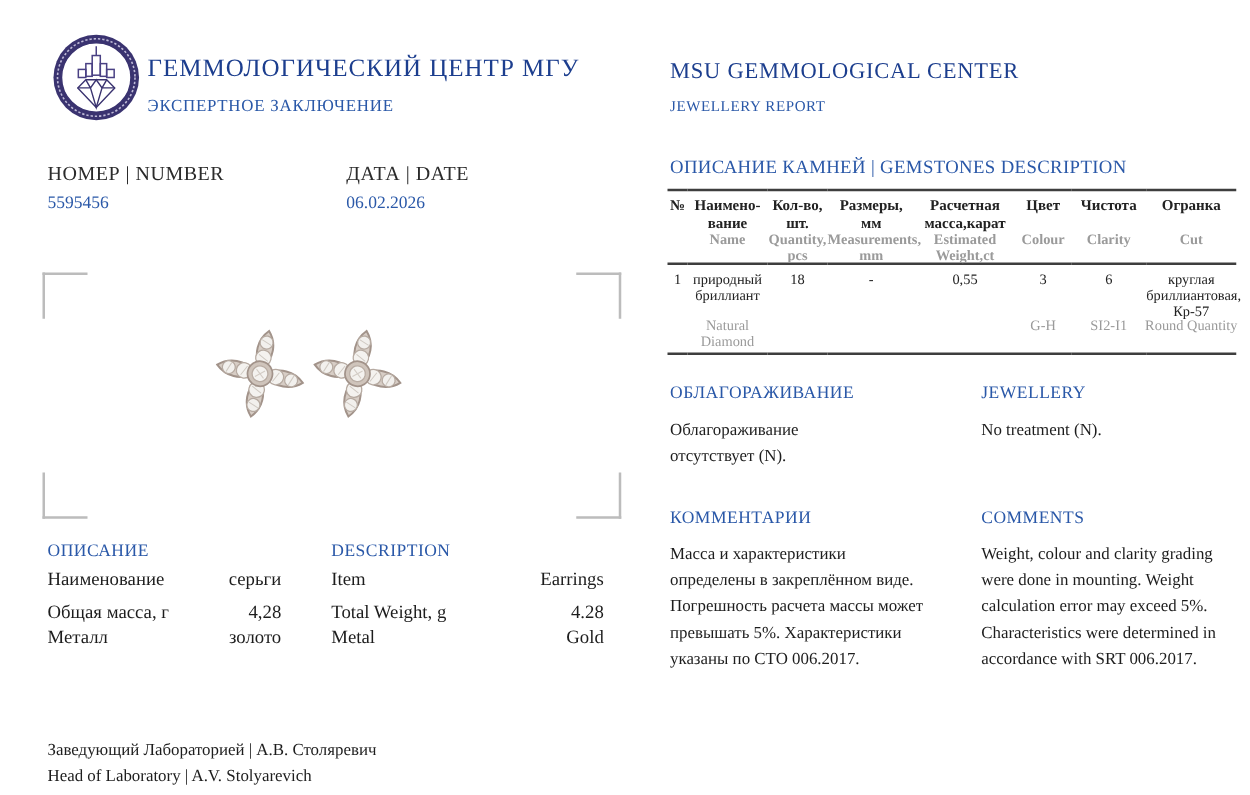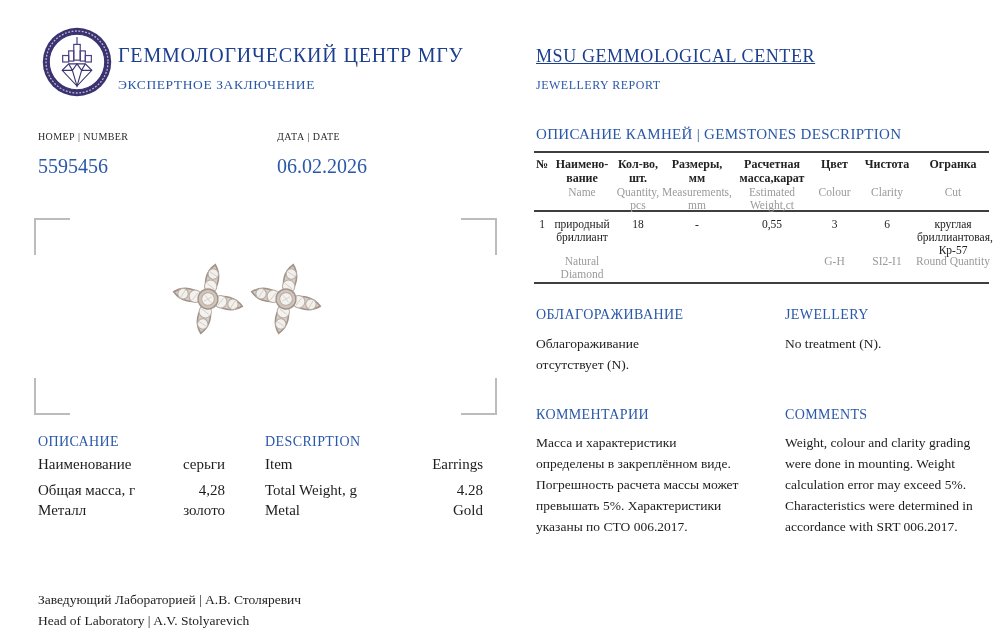--- a/index.html
+++ b/index.html
@@ -4,25 +4,25 @@
 <style>
   html,body{margin:0;padding:0;background:#ffffff;}
   .page{
     position:relative;width:1000px;height:636px;background:#ffffff;overflow:hidden;
     font-family:"Liberation Serif","DejaVu Serif",serif;color:#222;
   }
   .abs{position:absolute;}
   
   .ru-title{left:118px;top:44px;font-size:20px;color:#1c3e8e;letter-spacing:.8px;}
   .ru-subtitle{left:118px;top:77px;font-size:13.5px;color:#2a58a8;letter-spacing:.6px;}
-  .en-title{left:536px;top:46px;font-size:18px;color:#1c3e8e;letter-spacing:.6px;text-decoration:underline;}
+  .en-title{left:536px;top:46px;font-size:18px;color:#1c3e8e;letter-spacing:.6px;}
   .en-subtitle{left:536px;top:78px;font-size:12px;color:#2a58a8;letter-spacing:.5px;}
   
-  .meta-label{font-size:10px;color:#2b2b2b;letter-spacing:.4px;}
-  .meta-value{font-size:20px;color:#2a58a8;}
+  .meta-label{font-size:16px;color:#2b2b2b;letter-spacing:.4px;}
+  .meta-value{font-size:14px;color:#2a58a8;}
   
   .bracket{position:absolute;width:34px;height:35px;}
   .bracket.tl{left:34px;top:218px;border-top:2px solid #bcbcbc;border-left:2px solid #bcbcbc;}
   .bracket.tr{left:461px;top:218px;border-top:2px solid #bcbcbc;border-right:2px solid #bcbcbc;}
   .bracket.bl{left:34px;top:378px;border-bottom:2px solid #bcbcbc;border-left:2px solid #bcbcbc;}
   .bracket.br{left:461px;top:378px;border-bottom:2px solid #bcbcbc;border-right:2px solid #bcbcbc;}
   .photo-caption{left:38px;top:393px;width:430px;text-align:center;font-size:8.5px;
     color:#9b9b9b;letter-spacing:1.2px;}
   
   .sec-h{font-size:14px;color:#2a58a8;letter-spacing:.4px;}
@@ -31,21 +31,21 @@
   .desc-row{display:flex;justify-content:space-between;font-size:15px;color:#1d1d1d;}
   .desc-ru{left:38px;width:187px;}
   .desc-en{left:265px;width:218px;text-align:center;}
   
   .gem-table{left:534px;top:151px;width:455px;border-collapse:collapse;table-layout:fixed;}
   .gem-table th,.gem-table td{padding:0;vertical-align:top;text-align:center;position:relative;}
   .gem-table thead th{border-top:2px solid #3e3e3e;border-bottom:2px solid #3e3e3e;height:52px;padding-top:5px;}
   .gem-table td{height:64px;padding-top:6px;border-bottom:2px solid #3e3e3e;}
   .th-ru{font-size:12px;font-weight:bold;color:#222;white-space:pre-line;line-height:13.5px;}
   .th-en{position:absolute;top:33px;left:0;right:0;font-size:11.5px;color:#9a9a9a;
-    white-space:pre-line;line-height:12.5px;font-weight:normal;}
+    white-space:pre-line;line-height:12.5px;font-weight:bold;}
   .td-ru{font-size:11.5px;color:#222;white-space:pre-line;line-height:13px;}
   .td-en{position:absolute;top:43px;left:-4px;right:-4px;font-size:11.5px;color:#9a9a9a;
     white-space:pre-line;line-height:13px;}
   
   .body-text{font-size:13.5px;color:#1d1d1d;line-height:21px;white-space:pre-line;}
   
   .footer-line{font-size:13.5px;color:#1d1d1d;}
 </style>
 </head>
 <body>

